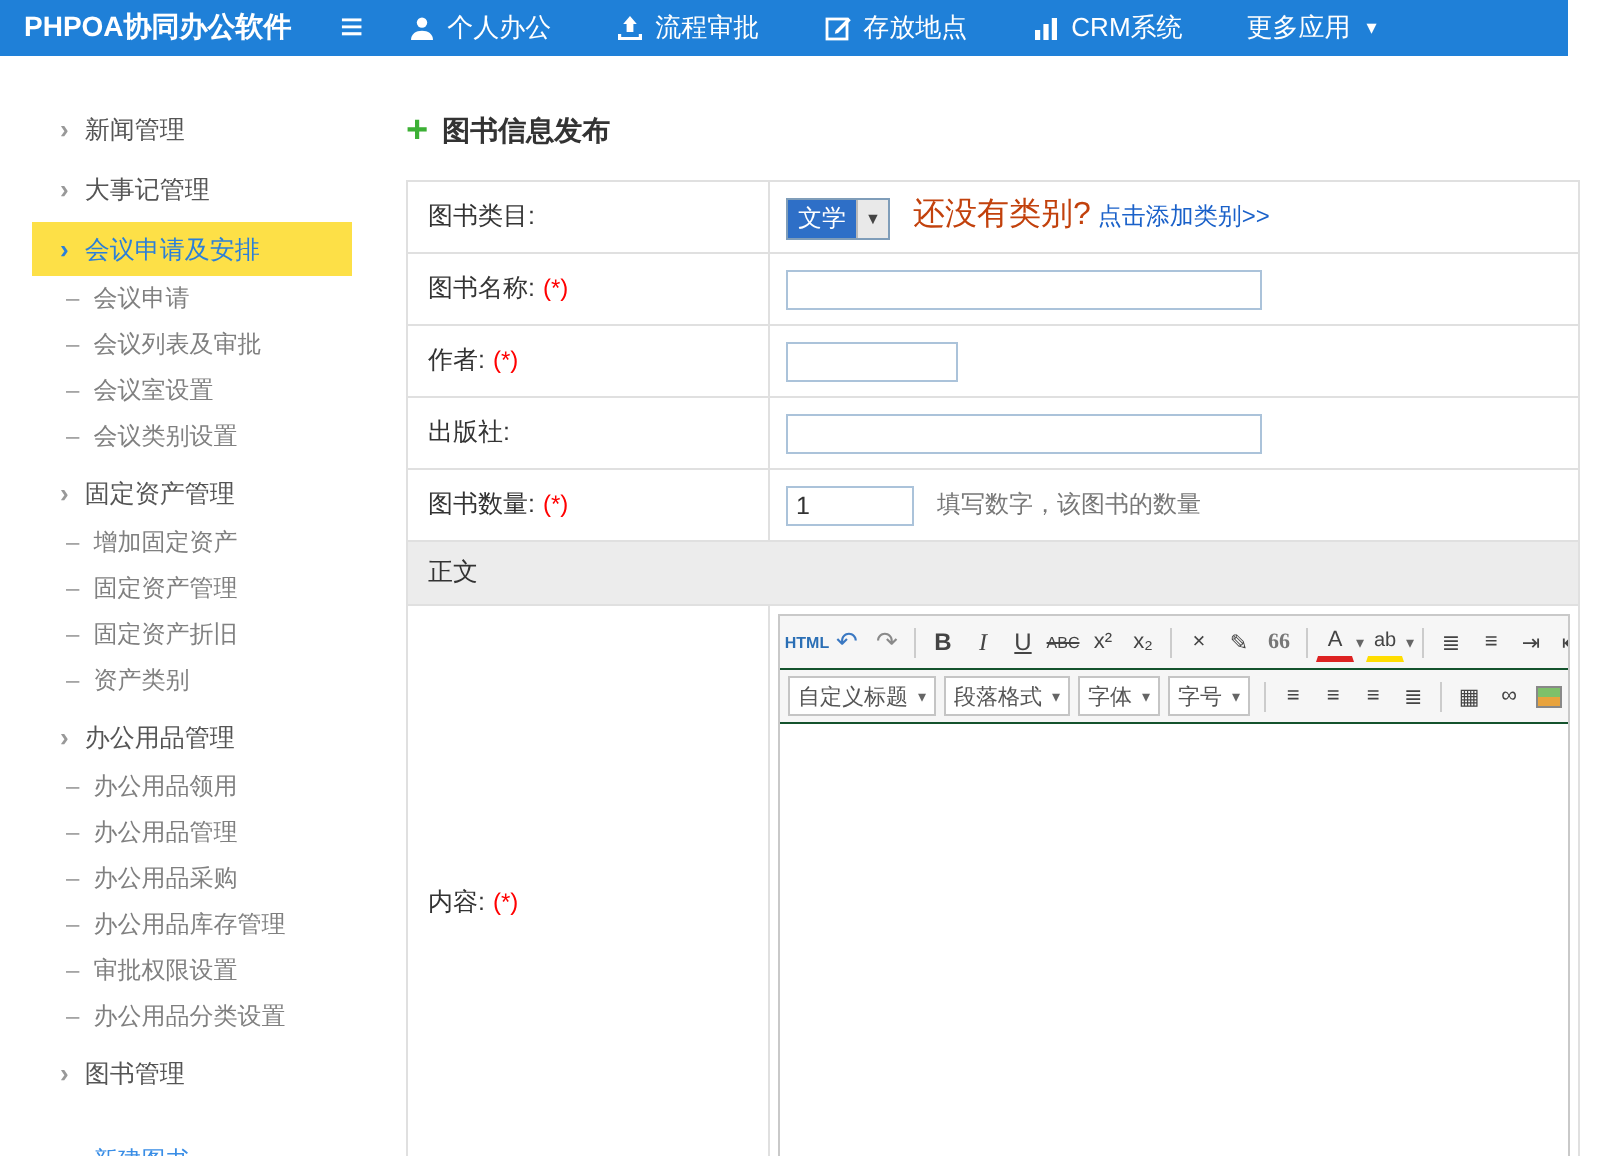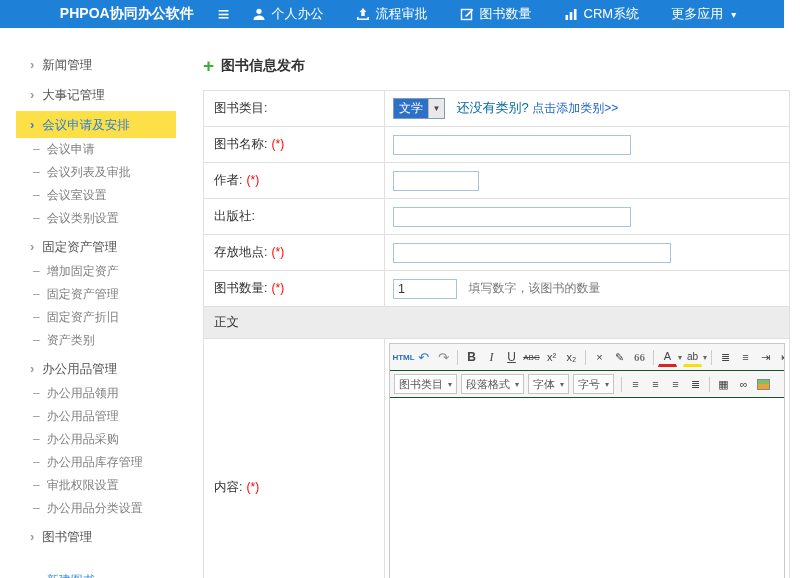--- a/index.html
+++ b/index.html
@@ -2,21 +2,21 @@
 <html><head>
 <meta charset="utf-8">
 <style>
   * { margin:0; padding:0; box-sizing:border-box; }
   html,body { width:800px; height:578px; overflow:hidden; background:#fff;
     font-family:"Liberation Sans","DejaVu Sans",sans-serif; }
   .app { position:relative; width:800px; height:578px; overflow:hidden; background:#fff; }
 
   
   .topbar { position:absolute; top:0; left:0; right:16px; height:28px; background:#1f80d8;
-    display:flex; align-items:center; color:#fff;justify-content:center; }
+    display:flex; align-items:center; color:#fff; }
   .logo { width:160px; padding-left:12px; font-weight:bold; font-size:14px; white-space:nowrap; }
   .hamburger { font-size:20px; margin:0 22px 0 10px; cursor:pointer; line-height:1; }
   .nav { display:flex; align-items:center; gap:32px; font-size:13px; }
   .nav-item { display:flex; align-items:center; gap:6px; cursor:pointer; white-space:nowrap; }
   .nav-item svg { display:block; }
   .nav-caret { font-size:10px; margin-left:2px; }
 
   
   .sidebar { position:absolute; top:40px; left:16px; width:175px; bottom:0; background:#fff;
     border-right:1px solid #e6e6e6; overflow:hidden; padding-top:8px; }
@@ -47,21 +47,21 @@
   .w-no { width:150px; } .w-name { width:238px; } .w-auth { width:86px; }
   .w-pub { width:238px; } .w-loc { width:278px; } .w-qty { width:64px; }
   .section-row td { background:#ececec; padding:7px 10px; font-size:12.5px; color:#333; }
 
   .fake-select { display:inline-flex; align-items:stretch; border:1px solid #7f9db9; height:21px;
     background:#7f1d1d; cursor:pointer; vertical-align:middle; }
   .fake-select .sel-text { padding:0 5px; background:#2e6fc7; color:#fff; font-size:12px;
     line-height:19px; }
   .fake-select .sel-arrow { width:16px; text-align:center; background:#e9e9e9;
     border-left:1px solid #b9b9b9; font-size:8px; color:#444; line-height:19px; }
-  .hint { color:#0369a1; font-size:13px; margin-left:8px; }
+  .hint { color:#c2410c; font-size:16px; margin-left:8px; }
   .link { color:#1a61c9; font-size:12px; text-decoration:none; cursor:pointer; }
   .gray-hint { color:#777; font-size:12px; margin-left:8px; }
 
   
   td.fld-editor { padding:4px 4px; vertical-align:top; }
   .editor { border:1px solid #c9c9c9; width:100%; }
   .toolbar { background:#f6f6f6; border-bottom:1px solid #14532d; display:flex; align-items:center;
     padding:2px 4px; gap:1px; height:27px; overflow:hidden; }
   .tb-btn { min-width:19px; height:20px; display:inline-flex; align-items:center;
     justify-content:center; font-size:11px; color:#444; border:1px solid transparent;
@@ -113,21 +113,21 @@
           </span>
         <span>流程审批</span>
       </div>
       <div class="nav-item">
         <span>
             <svg width="14" height="14" viewBox="0 0 14 14">
               <rect x="1.5" y="2.5" width="10" height="10" fill="none" stroke="#fff" stroke-width="1.4"></rect>
               <path d="M5.8 8.3l6.4-6.4 1.2 1.2-6.4 6.4-1.6.4z" fill="#fff"></path>
             </svg>
           </span>
-        <span>图书数量</span>
+        <span>存放地点</span>
       </div>
       <div class="nav-item">
         <span>
             <svg width="14" height="14" viewBox="0 0 14 14">
               <rect x="1.5" y="8" width="2.6" height="5" fill="#fff"></rect>
               <rect x="5.7" y="5" width="2.6" height="8" fill="#fff"></rect>
               <rect x="9.9" y="2" width="2.6" height="11" fill="#fff"></rect>
             </svg>
           </span>
         <span>CRM系统</span>
@@ -204,24 +204,20 @@
       </tr>
       <tr>
         <td class="lbl"><span>作者:</span><span class="req">(*)</span></td>
         <td class="fld"><input class="txt w-auth" type="text" style=""></td>
       </tr>
       <tr>
         <td class="lbl"><span>出版社:</span></td>
         <td class="fld"><input class="txt w-pub" type="text" style=""></td>
       </tr>
       <tr>
-        <td class="lbl"><span>存放地点:</span><span class="req">(*)</span></td>
-        <td class="fld"><input class="txt w-loc" type="text" style=""></td>
-      </tr>
-      <tr>
         <td class="lbl"><span>图书数量:</span><span class="req">(*)</span></td>
         <td class="fld">
           <input class="txt w-qty" type="text" value="1" style="">
           <span class="gray-hint">填写数字，该图书的数量</span>
         </td>
       </tr>
       <tr class="section-row">
         <td colspan="2"><span>正文</span></td>
       </tr>
       <tr>
@@ -249,21 +245,21 @@
               <span class="tb-btn g-hl">ab</span>
               <span class="dd-caret">▾</span>
               <span class="tb-sep"></span>
               <span class="tb-btn">≣</span>
               <span class="tb-btn">≡</span>
               <span class="tb-btn">⇥</span>
               <span class="tb-btn">⇤</span>
             </div>
             <div class="toolbar">
               <span class="tb-dd">
-                <span>图书类目</span>
+                <span>自定义标题</span>
                 <span class="dd-caret">▾</span>
               </span>
               <span class="tb-dd">
                 <span>段落格式</span>
                 <span class="dd-caret">▾</span>
               </span>
               <span class="tb-dd">
                 <span>字体</span>
                 <span class="dd-caret">▾</span>
               </span>

